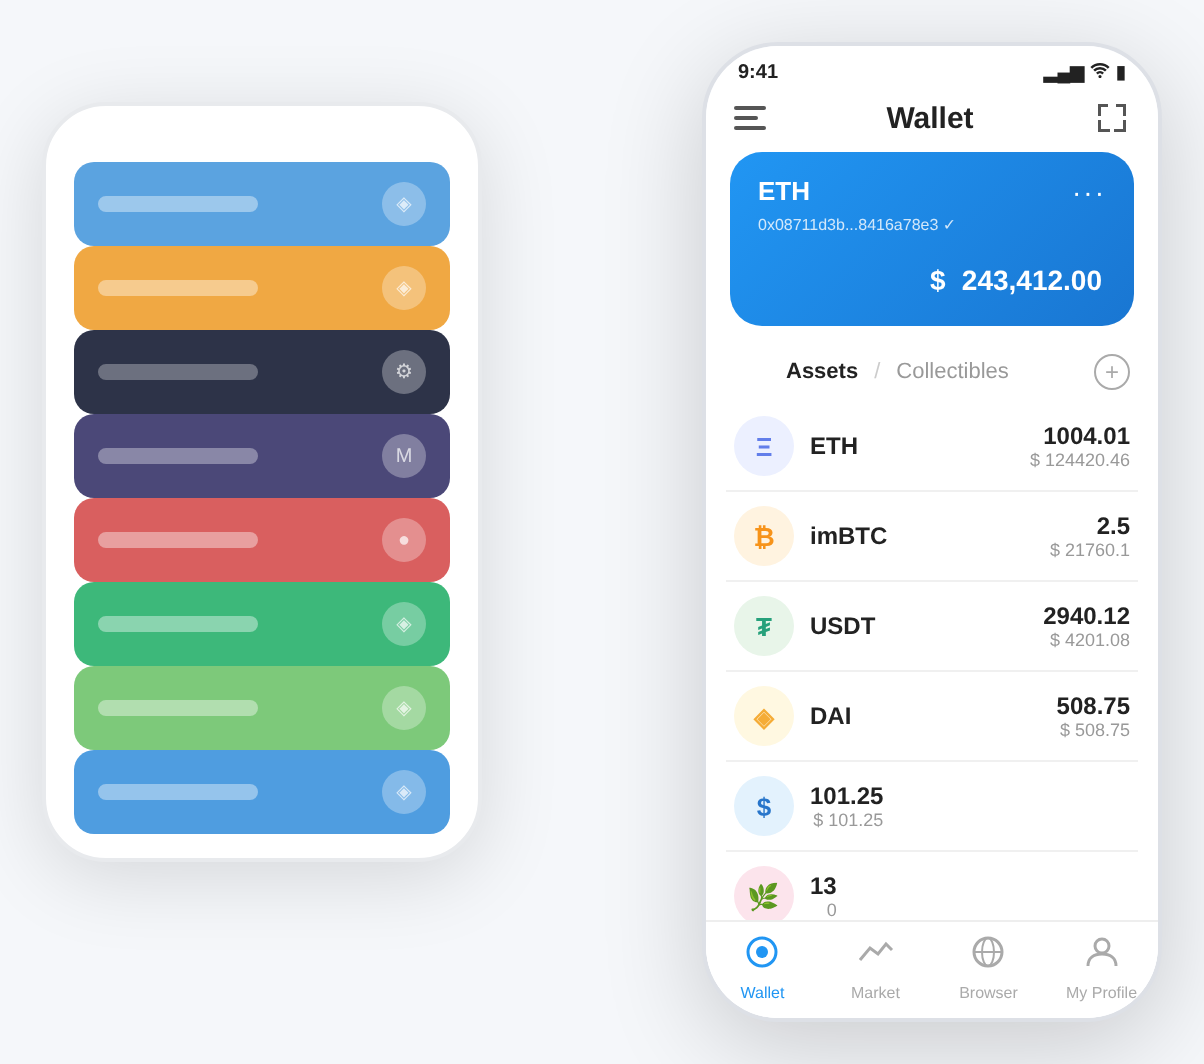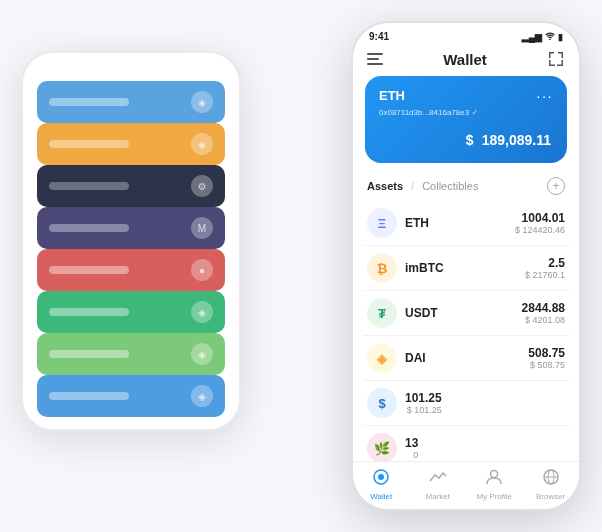--- a/index.html
+++ b/index.html
@@ -90,21 +90,21 @@
       background: #fff;
       display: flex;
       flex-direction: column;
       overflow: hidden;
     }
 
     
     .status-bar {
       display: flex;
       justify-content: space-between;
-      align-items: flex-end;
+      align-items: flex-start;
       padding: 8px 16px 4px;
       font-size: 10px;
       font-weight: 600;
       color: #222;
     }
 
     .status-icons {
       display: flex;
       gap: 3px;
       align-items: center;
@@ -202,20 +202,21 @@
       display: flex;
       justify-content: space-between;
       align-items: center;
       padding: 4px 14px 6px;
     }
 
     .assets-tabs {
       display: flex;
       gap: 8px;
       align-items: center;
+      margin-left: 26px;
     }
 
     .assets-tab {
       font-size: 11px;
       font-weight: 600;
       color: #222;
     }
 
     .assets-tab.inactive {
       color: #999;
@@ -401,21 +402,21 @@
       <div class="eth-card">
         <div class="eth-card-header">
           <span class="eth-label">ETH</span>
           <span class="eth-dots">···</span>
         </div>
         <div class="eth-address">
           <span>0x08711d3b...8416a78e3</span>
           <span>✓</span>
         </div>
         <div class="eth-balance">
-          <span>$</span> <span>189,089.11</span>
+          <span>$</span> <span>243,412.00</span>
         </div>
       </div>
 
       <div class="assets-header">
         <div class="assets-tabs">
           <span class="assets-tab">Assets</span>
           <span class="assets-separator">/</span>
           <span class="assets-tab inactive">Collectibles</span>
         </div>
         <div class="assets-add">
@@ -437,21 +438,21 @@
             <div class="asset-name">imBTC</div>
             <div class="asset-values">
               <span class="asset-amount">2.5</span>
               <span class="asset-usd">$ 21760.1</span>
             </div>
           </div>
           <div class="asset-item">
             <div class="asset-icon" style="background: rgb(232, 245, 233); color: rgb(38, 161, 123); font-size: 13px; font-weight: 700;">₮</div>
             <div class="asset-name">USDT</div>
             <div class="asset-values">
-              <span class="asset-amount">2844.88</span>
+              <span class="asset-amount">2940.12</span>
               <span class="asset-usd">$ 4201.08</span>
             </div>
           </div>
           <div class="asset-item">
             <div class="asset-icon" style="background: rgb(255, 248, 225); color: rgb(245, 172, 55); font-size: 13px; font-weight: 700;">◈</div>
             <div class="asset-name">DAI</div>
             <div class="asset-values">
               <span class="asset-amount">508.75</span>
               <span class="asset-usd">$ 508.75</span>
             </div>
@@ -481,30 +482,30 @@
             <div class="nav-label active">Wallet</div>
           </div>
           <div class="nav-item">
             <div class="nav-icon"><svg width="18" height="18" viewBox="0 0 18 18">
                 <polyline points="1,13 6,7 10,10 14,5 17,8" fill="none" stroke="#aaa" stroke-width="1.5"></polyline>
               </svg></div>
             <div class="nav-label">Market</div>
           </div>
           <div class="nav-item">
             <div class="nav-icon"><svg width="18" height="18" viewBox="0 0 18 18">
-                <circle cx="9" cy="6" r="3.5" fill="none" stroke="#aaa" stroke-width="1.5"></circle>
-                <path d="M2 16c0-4 3-6 7-6s7 2 7 6" fill="none" stroke="#aaa" stroke-width="1.5"></path>
-              </svg></div>
-            <div class="nav-label">My Profile</div>
-          </div>
-          <div class="nav-item">
-            <div class="nav-icon"><svg width="18" height="18" viewBox="0 0 18 18">
                 <circle cx="9" cy="9" r="7" fill="none" stroke="#aaa" stroke-width="1.5"></circle>
                 <ellipse cx="9" cy="9" rx="3" ry="7" fill="none" stroke="#aaa" stroke-width="1"></ellipse>
                 <line x1="2" y1="9" x2="16" y2="9" stroke="#aaa" stroke-width="1"></line>
               </svg></div>
             <div class="nav-label">Browser</div>
           </div>
+          <div class="nav-item">
+            <div class="nav-icon"><svg width="18" height="18" viewBox="0 0 18 18">
+                <circle cx="9" cy="6" r="3.5" fill="none" stroke="#aaa" stroke-width="1.5"></circle>
+                <path d="M2 16c0-4 3-6 7-6s7 2 7 6" fill="none" stroke="#aaa" stroke-width="1.5"></path>
+              </svg></div>
+            <div class="nav-label">My Profile</div>
+          </div>
         </div>
 
     </div>
   </div>
 </div>
 
 </body></html>

